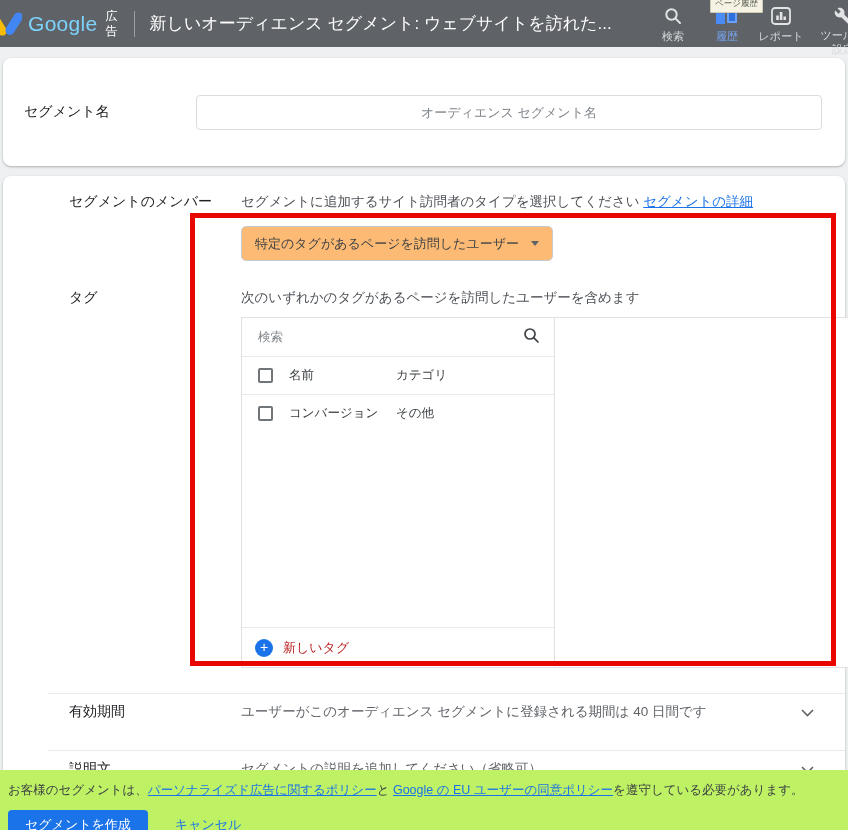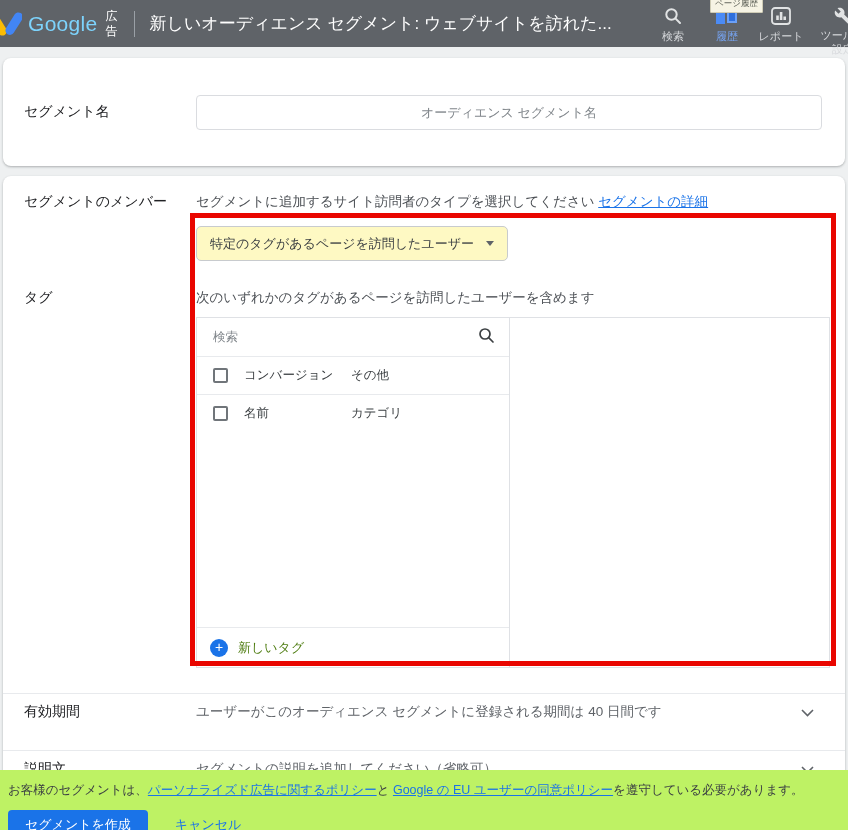--- a/index.html
+++ b/index.html
@@ -26,56 +26,56 @@
   .nav-item.tools .lbl { width:46px; text-align:center; line-height:1.25; white-space:normal; }
   .icon-slot { height:20px; display:flex; align-items:flex-end; }
   .pages-icon { position:relative; width:22px; height:16px; }
   .pages-icon .p1 { position:absolute; left:0; top:3; top:3px; width:9px; height:12px; background:#4b8bf5; }
   .pages-icon .p2 { position:absolute; left:11px; top:0; width:10px; height:14px; background:#2e6fdd; border:2px solid #6ba0f7; }
   .tooltip { position:absolute; left:710px; top:-5px; background:#f6f3e4; border:1px solid #cfccb6;
              color:#55584f; font-size:8.5px; padding:2px 4px; border-radius:1px; z-index:6; white-space:nowrap; }
 
   
   .panel { background:#fff; border-radius:8px; margin:0 3px;
-           box-shadow:0 1px 2px rgba(60,64,67,.25), 0 1px 3px rgba(60,64,67,.12); }
+           box-shadow:0 1px 2px rgba(60,64,67,.25), 0 1px 3px rgba(60,64,67,.12);padding-left:45px; }
   .panel-1 { margin-top:11px; height:108px; display:flex; align-items:center; padding:0 23px 0 21px; }
   .form-label { width:172px; flex-shrink:0; font-size:14px; color:#202124; }
   .text-input { flex:1; height:35px; border:1px solid #dadce0; border-radius:4px; padding:0 14px;
                 font-size:13px; color:#202124; outline:none; font-family:inherit;text-align:center; }
   .text-input::placeholder { color:#80868b; }
 
   .panel-2 { margin-top:10px; padding-top:17px; }
   .p-row { display:flex; padding:0 23px 0 21px; }
   .content-col { flex:1; min-width:0; }
   .desc-line { font-size:13.5px; color:#4d5156; }
   .inline-link { color:#1a73e8; text-decoration:underline; cursor:pointer; }
 
   .dropdown { margin-top:15px; display:inline-flex; align-items:center; height:35px; border:1px solid #c8cbce;
-              border-radius:5px; padding:0 13px; font-size:13px; color:#3c4043; cursor:pointer; background:#fef9c3; }
+              border-radius:5px; padding:0 13px; font-size:13px; color:#3c4043; cursor:pointer; background:#fdba74; }
   .caret-down { width:0; height:0; border-left:4.5px solid transparent; border-right:4.5px solid transparent;
                 border-top:5px solid #5f6368; margin-left:12px; }
 
   .tags-row { margin-top:28px; }
 
   .picker { margin-top:10px; width:634px; height:351px; border:1px solid #dfe1e5; display:flex; background:#fff; }
   .picker-left { width:313px; border-right:1px solid #dfe1e5; display:flex; flex-direction:column; }
   .search-row { height:38px; flex-shrink:0; display:flex; align-items:center; padding:0 14px 0 16px; }
   .search-input { border:none; outline:none; flex:1; font-size:12.5px; color:#202124; font-family:inherit; }
   .search-input::placeholder { color:#80868b; }
   .trow { height:38px; flex-shrink:0; border-top:1px solid #e8eaed; display:flex; align-items:center;
           padding-left:16px; font-size:12.5px; color:#3c4043; }
   .cbox { width:15px; height:15px; border:2px solid #70757a; border-radius:2px; background:#fff;
           margin-right:16px; flex-shrink:0; cursor:pointer; }
   .col-name { width:107px; }
   .filler { flex:1; }
   .newtag-row { height:40px; flex-shrink:0; border-top:1px solid #e8eaed; display:flex; align-items:center;
                 padding-left:13px; cursor:pointer; }
   .plus-circle { width:18px; height:18px; border-radius:50%; background:#1a73e8; color:#fff; font-size:14px;
                  line-height:17px; text-align:center; margin-right:10px; }
-  .newtag-label { color:#4d7c0f; font-size:13px; }
+  .newtag-label { color:#b91c1c; font-size:13px; }
   .picker-right { flex:1; }
   .empty-head { height:38px; border-bottom:1px solid #e8eaed; display:flex; align-items:center;
                 padding-left:16px; font-size:13px; color:#44474a; }
 
   .collapse-wrap { margin-top:25px; }
   .collapse-row { height:37px; border-top:1px solid #e8eaed; display:flex; align-items:center;
                   padding:0 23px 0 21px; cursor:pointer;margin-top:20px; }
   .collapse-value { flex:1; font-size:13.5px; color:#5f6368; }
   .chev { flex-shrink:0; margin-right:8px; }
 
@@ -184,27 +184,27 @@
             <input class="search-input" type="text" placeholder="検索" style="">
             <span>
               <svg width="17" height="17" viewBox="0 0 17 17">
                 <circle cx="7" cy="7" r="5" fill="none" stroke="#3c4043" stroke-width="1.7"></circle>
                 <line x1="10.9" y1="10.9" x2="15" y2="15" stroke="#3c4043" stroke-width="1.7" stroke-linecap="round"></line>
               </svg>
             </span>
           </div>
           <div class="trow">
             <span class="cbox"></span>
+            <span class="col-name">名前</span>
+            <span>カテゴリ</span>
+          </div>
+          <div class="trow">
+            <span class="cbox"></span>
             <span class="col-name">コンバージョン</span>
             <span>その他</span>
-          </div>
-          <div class="trow">
-            <span class="cbox"></span>
-            <span class="col-name">名前</span>
-            <span>カテゴリ</span>
           </div>
           <div class="filler"></div>
           <div class="newtag-row">
             <span class="plus-circle">+</span>
             <span class="newtag-label">新しいタグ</span>
           </div>
         </div>
       </div>
     </div>
   </div>

